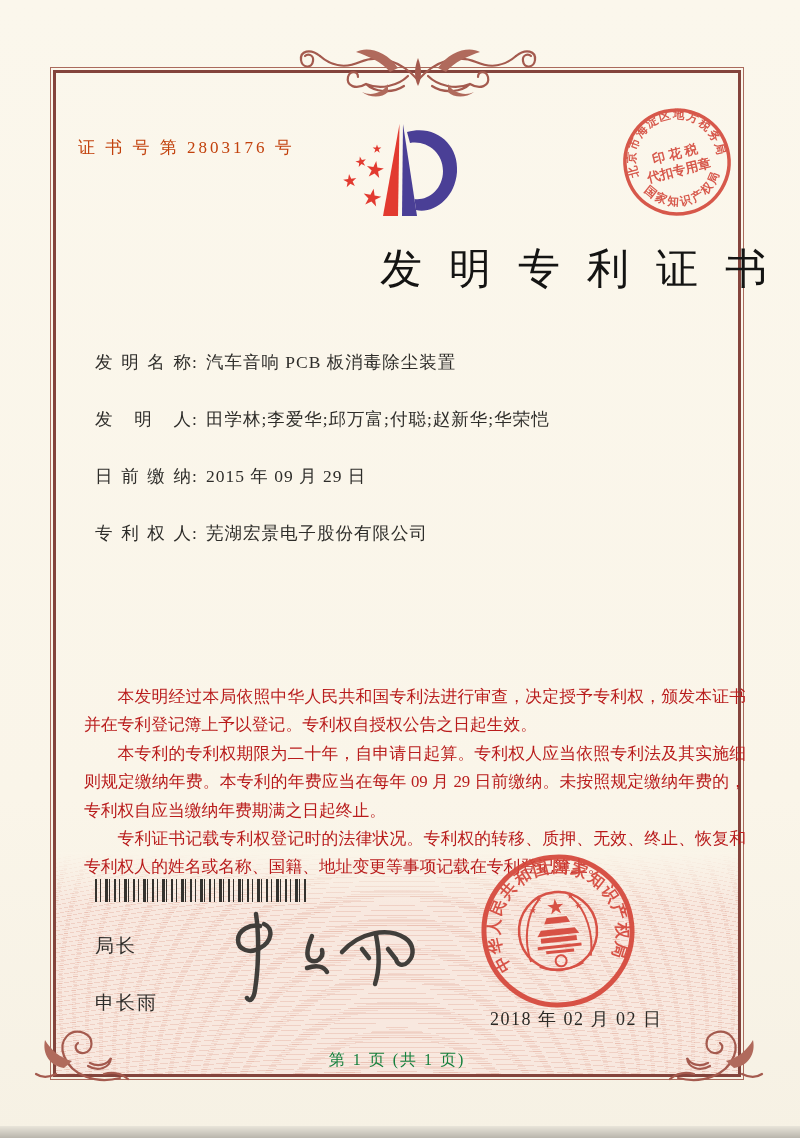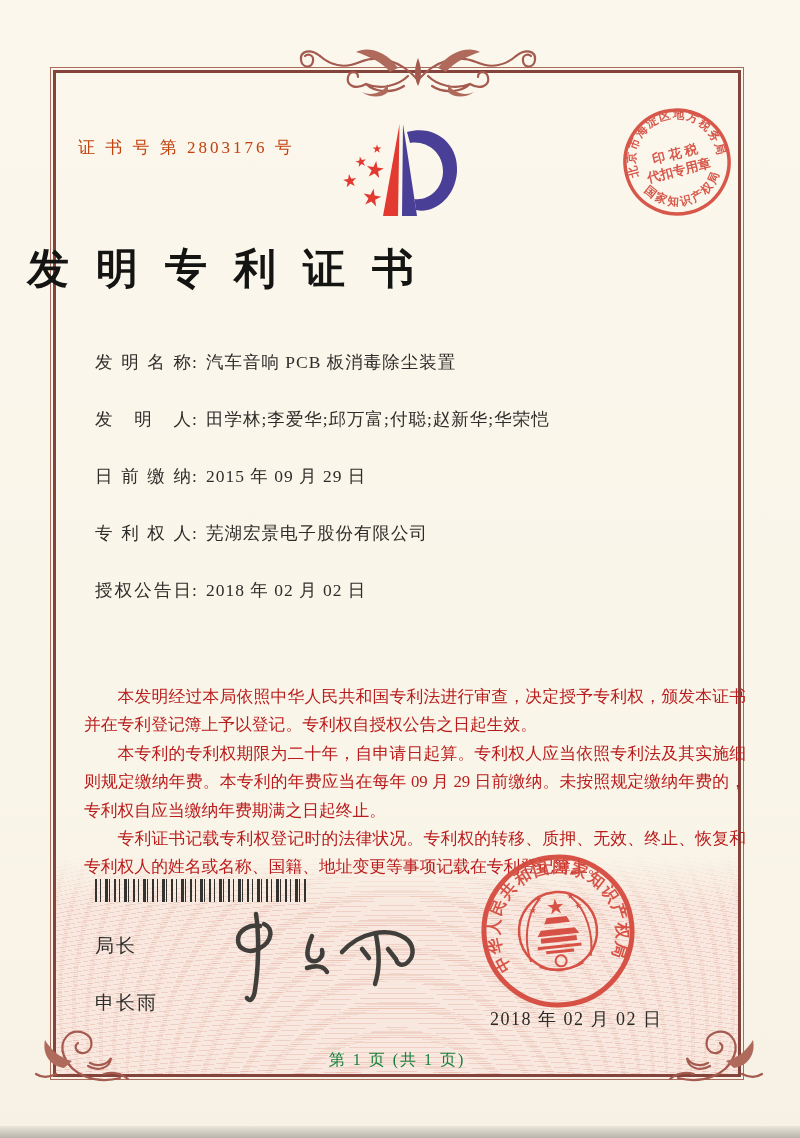--- a/index.html
+++ b/index.html
@@ -18,22 +18,22 @@
   
   .pink-zone{position:absolute;left:4px;right:4px;bottom:4px;top:784px;
     background-color:#f8e8df;
     background-image:
       repeating-radial-gradient(140% 90% at 50% -90%, rgba(205,110,86,.20) 0 1px, rgba(0,0,0,0) 1px 6px),
       repeating-radial-gradient(130% 110% at 50% 220%, rgba(205,110,86,.14) 0 1px, rgba(0,0,0,0) 1px 7px);}
   .pink-zone::before{content:"";position:absolute;left:0;right:0;top:0;height:55px;
     background:linear-gradient(180deg,#faf5e9,rgba(250,245,233,0));}
   
   .certno{position:absolute;left:78px;top:136px;font-size:17px;letter-spacing:3px;color:#c2410c;}
-  .title{position:absolute;left:0;right:6px;top:241px;text-align:left;
-    font-size:42px;font-weight:bold;color:#141413;letter-spacing:27px;text-indent:27px;}
+  .title{position:absolute;left:0;right:6px;top:241px;text-align:right;
+    font-size:42px;font-weight:normal;color:#141413;letter-spacing:27px;text-indent:27px;}
   .fields{position:absolute;left:95px;top:350px;font-size:17.5px;color:#2e2d2a;}
   .field-row{margin-bottom:33px;line-height:24px;white-space:nowrap;}
   .lbl{display:inline-block;width:96px;text-align:justify;text-align-last:justify;vertical-align:top;}
   .colon{margin:0 9px 0 1px;}
   .val{letter-spacing:1px;}
   .paras{position:absolute;left:84px;width:662px;top:683px;font-size:16.8px;
     line-height:28.4px;color:#b91c1c;text-align:justify;}
   .paras p{margin:0;text-indent:2em;}
   .barcode{position:absolute;left:95px;top:879px;width:212px;height:23px;
     background-image:repeating-linear-gradient(90deg,
@@ -138,23 +138,20 @@
   </div>
   <div class="field-row">
     <span class="lbl">发明人</span><span class="colon">:</span><span class="val">田学林;李爱华;邱万富;付聪;赵新华;华荣恺</span>
   </div>
   <div class="field-row">
     <span class="lbl">日前缴纳</span><span class="colon">:</span><span class="val">2015 年 09 月 29 日</span>
   </div>
   <div class="field-row">
     <span class="lbl">专利权人</span><span class="colon">:</span><span class="val">芜湖宏景电子股份有限公司</span>
   </div>
-  <div class="field-row">
-    <span class="lbl">授权公告日</span><span class="colon">:</span><span class="val">2018 年 02 月 02 日</span>
-  </div>
 </div>
 
 <div class="paras">
   <p>本发明经过本局依照中华人民共和国专利法进行审查，决定授予专利权，颁发本证书并在专利登记簿上予以登记。专利权自授权公告之日起生效。</p>
   <p>本专利的专利权期限为二十年，自申请日起算。专利权人应当依照专利法及其实施细则规定缴纳年费。本专利的年费应当在每年 09 月 29 日前缴纳。未按照规定缴纳年费的，专利权自应当缴纳年费期满之日起终止。</p>
   <p>专利证书记载专利权登记时的法律状况。专利权的转移、质押、无效、终止、恢复和专利权人的姓名或名称、国籍、地址变更等事项记载在专利登记簿上。</p>
 </div>
 
 <div class="barcode"></div>
 

